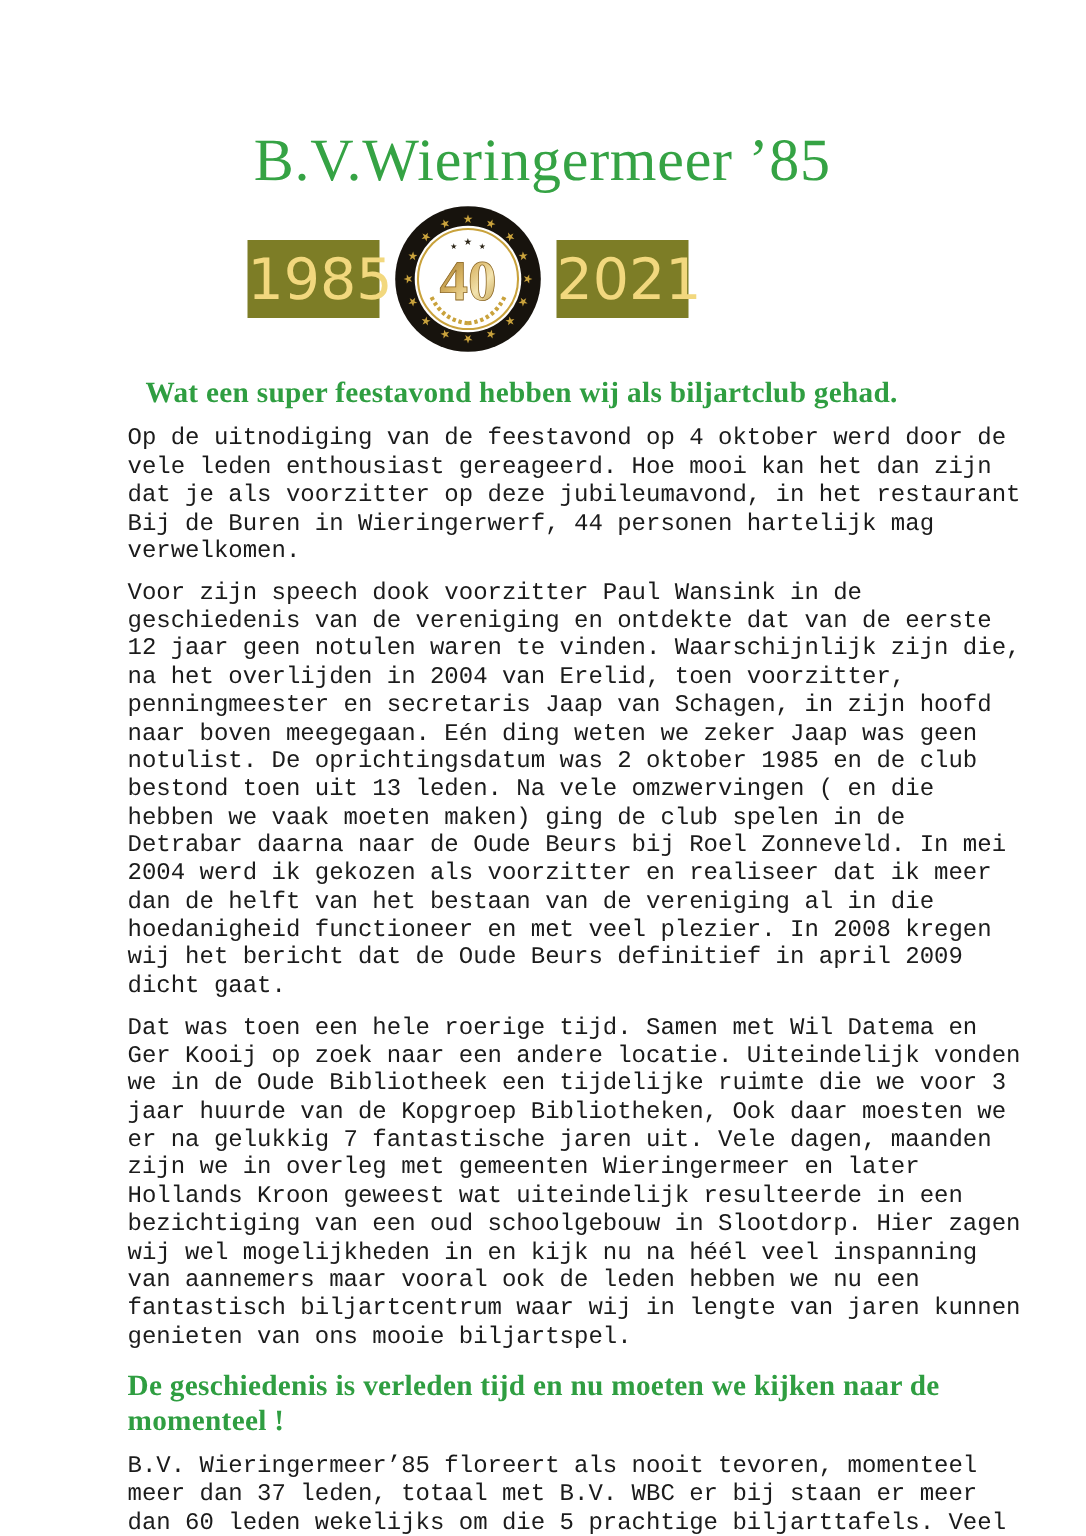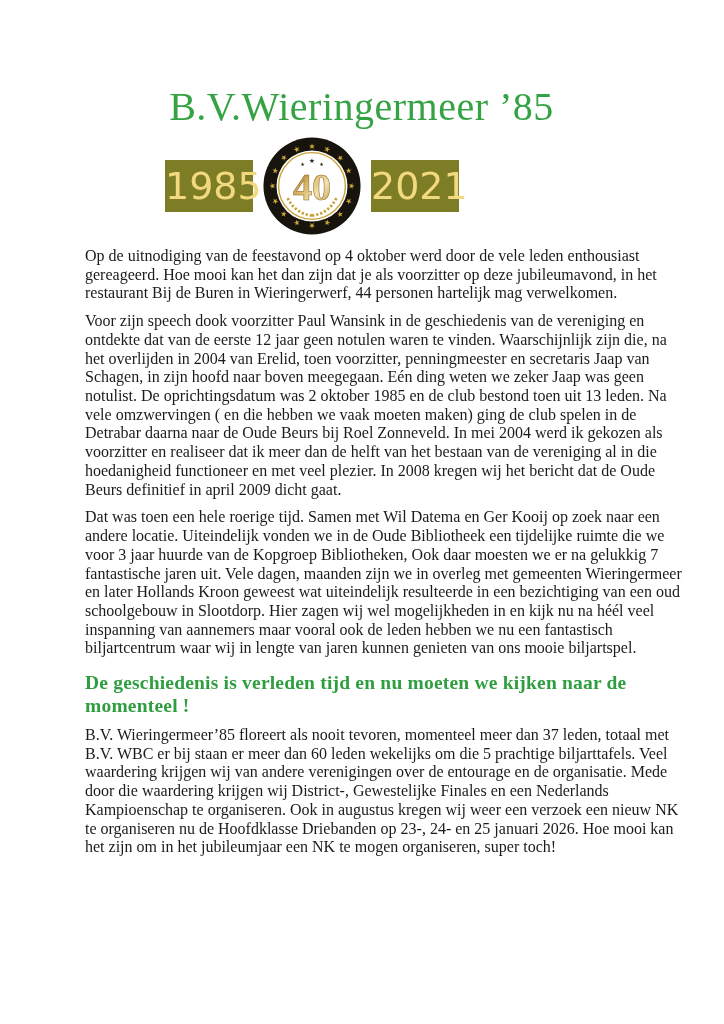--- a/index.html
+++ b/index.html
@@ -50,20 +50,21 @@
     line-height:1.15;
     margin:14px 0 0 0;
     letter-spacing:0.2px;
   }
   .sec-heading.indent{ margin-left:12px; }
   .body-par{
     font-size:16px;
     line-height:1.17;
     margin:9px 0 0 0;
     color:#1b1b1b;
+    font-family:Liberation Mono, monospace;
   }
 </style>
 </head>
 <body>
 
 <div class="page">
 
   <div class="doc-title">B.V.Wieringermeer ’85</div>
 
   <div class="anniversary-row">
@@ -105,20 +106,21 @@
         <text class="top-star" x="71" y="37" font-size="6">★</text>
       </g>
       <text x="60" y="76" text-anchor="middle" font-family="Liberation Serif, serif" font-weight="bold" font-size="44" fill="url(#goldGrad)" stroke="#8a6420" stroke-width="0.6">40</text>
       <path d="M60,94 Q40,92 31,72" fill="none" stroke="#c9a23c" stroke-width="3.2" stroke-dasharray="2.6 2.2"></path>
       <path d="M60,94 Q80,92 89,72" fill="none" stroke="#c9a23c" stroke-width="3.2" stroke-dasharray="2.6 2.2"></path>
     </svg>
 
     <div class="year-box">2021</div>
   </div>
 
+  <div class="sec-heading indent">Wat een super feestavond hebben wij als biljartclub gehad.</div>
 
   <p class="body-par">Op de uitnodiging van de feestavond op 4 oktober werd door de vele leden enthousiast gereageerd. Hoe mooi kan het dan zijn dat je als voorzitter op deze jubileumavond, in het restaurant Bij de Buren in Wieringerwerf, 44 personen hartelijk mag verwelkomen.</p>
 
   <p class="body-par">Voor zijn speech dook voorzitter Paul Wansink in de geschiedenis van de vereniging en ontdekte dat van de eerste 12 jaar geen notulen waren te vinden. Waarschijnlijk zijn die, na het overlijden in 2004 van Erelid, toen voorzitter, penningmeester en secretaris Jaap van Schagen, in zijn hoofd naar boven meegegaan. Eén ding weten we zeker Jaap was geen notulist. De oprichtingsdatum was 2 oktober 1985 en de club bestond toen uit 13 leden. Na vele omzwervingen ( en die hebben we vaak moeten maken) ging de club spelen in de Detrabar daarna naar de Oude Beurs bij Roel Zonneveld. In mei 2004 werd ik gekozen als voorzitter en realiseer dat ik meer dan de helft van het bestaan van de vereniging al in die hoedanigheid functioneer en met veel plezier. In 2008 kregen wij het bericht dat de Oude Beurs definitief in april 2009 dicht gaat.</p>
 
   <p class="body-par">Dat was toen een hele roerige tijd. Samen met Wil Datema en Ger Kooij op zoek naar een andere locatie. Uiteindelijk vonden we in de Oude Bibliotheek een tijdelijke ruimte die we voor 3 jaar huurde van de Kopgroep Bibliotheken, Ook daar moesten we er na gelukkig 7 fantastische jaren uit. Vele dagen, maanden zijn we in overleg met gemeenten Wieringermeer en later Hollands Kroon geweest wat uiteindelijk resulteerde in een bezichtiging van een oud schoolgebouw in Slootdorp. Hier zagen wij wel mogelijkheden in en kijk nu na héél veel inspanning van aannemers maar vooral ook de leden hebben we nu een fantastisch biljartcentrum waar wij in lengte van jaren kunnen genieten van ons mooie biljartspel.</p>
 
   <div class="sec-heading">De geschiedenis is verleden tijd en nu moeten we kijken naar de momenteel !</div>
 
   <p class="body-par">B.V. Wieringermeer’85 floreert als nooit tevoren, momenteel meer dan 37 leden, totaal met B.V. WBC er bij staan er meer dan 60 leden wekelijks om die 5 prachtige biljarttafels. Veel waardering krijgen wij van andere verenigingen over de entourage en de organisatie. Mede door die waardering krijgen wij District-, Gewestelijke Finales en een Nederlands Kampioenschap te organiseren. Ook in augustus kregen wij weer een verzoek een nieuw NK te organiseren nu de Hoofdklasse Driebanden op 23-, 24- en 25 januari 2026. Hoe mooi kan het zijn om in het jubileumjaar een NK te mogen organiseren, super toch!</p>

